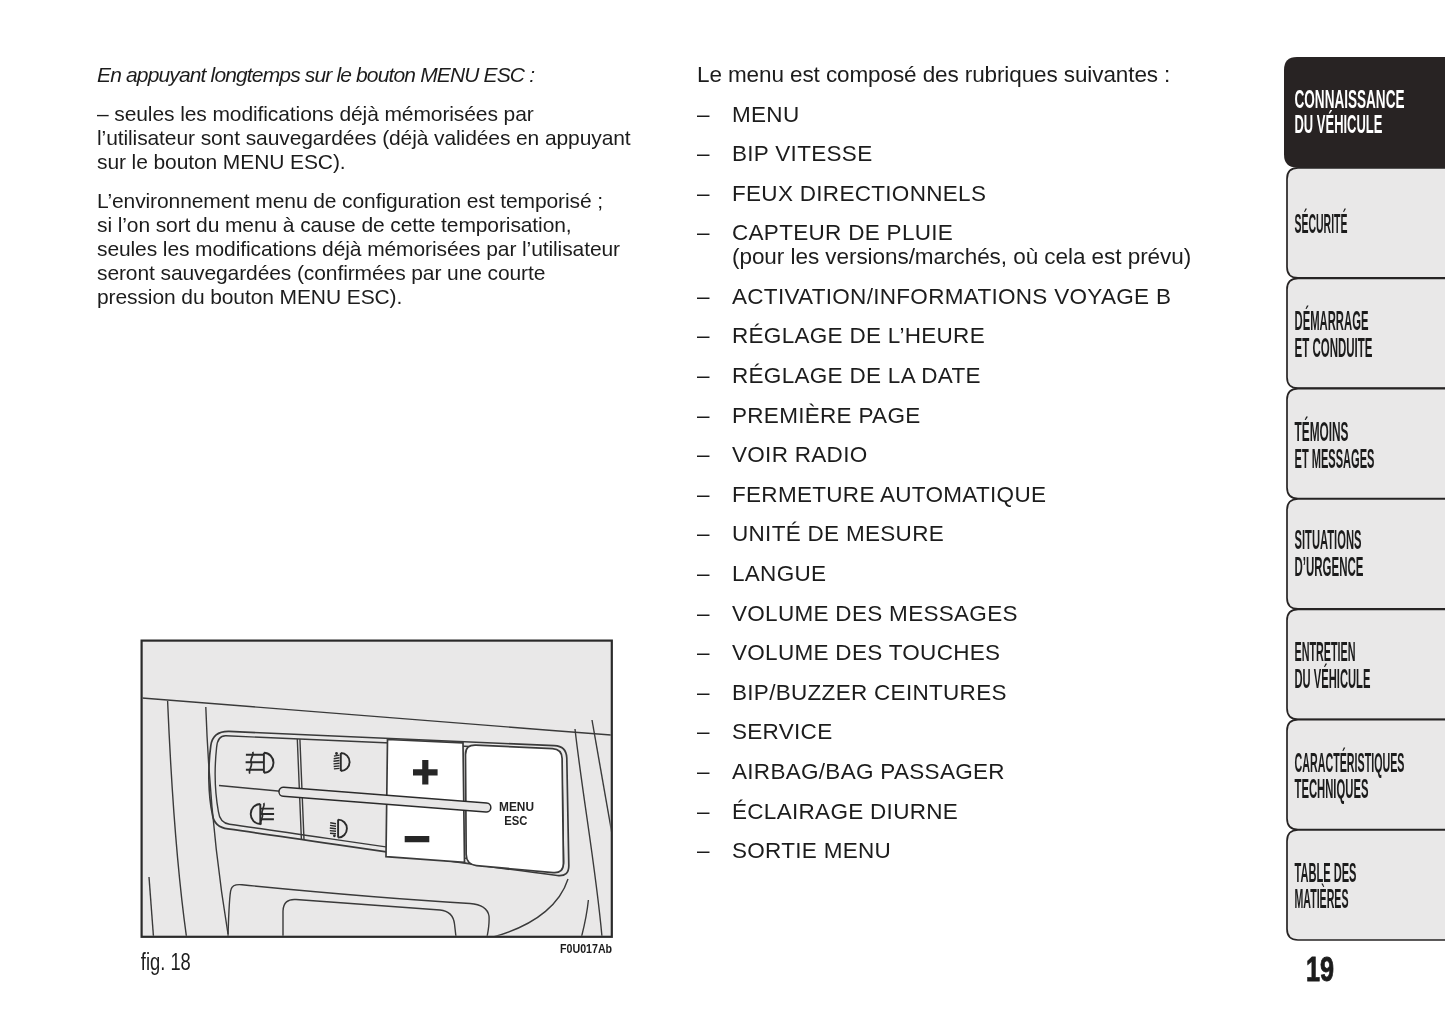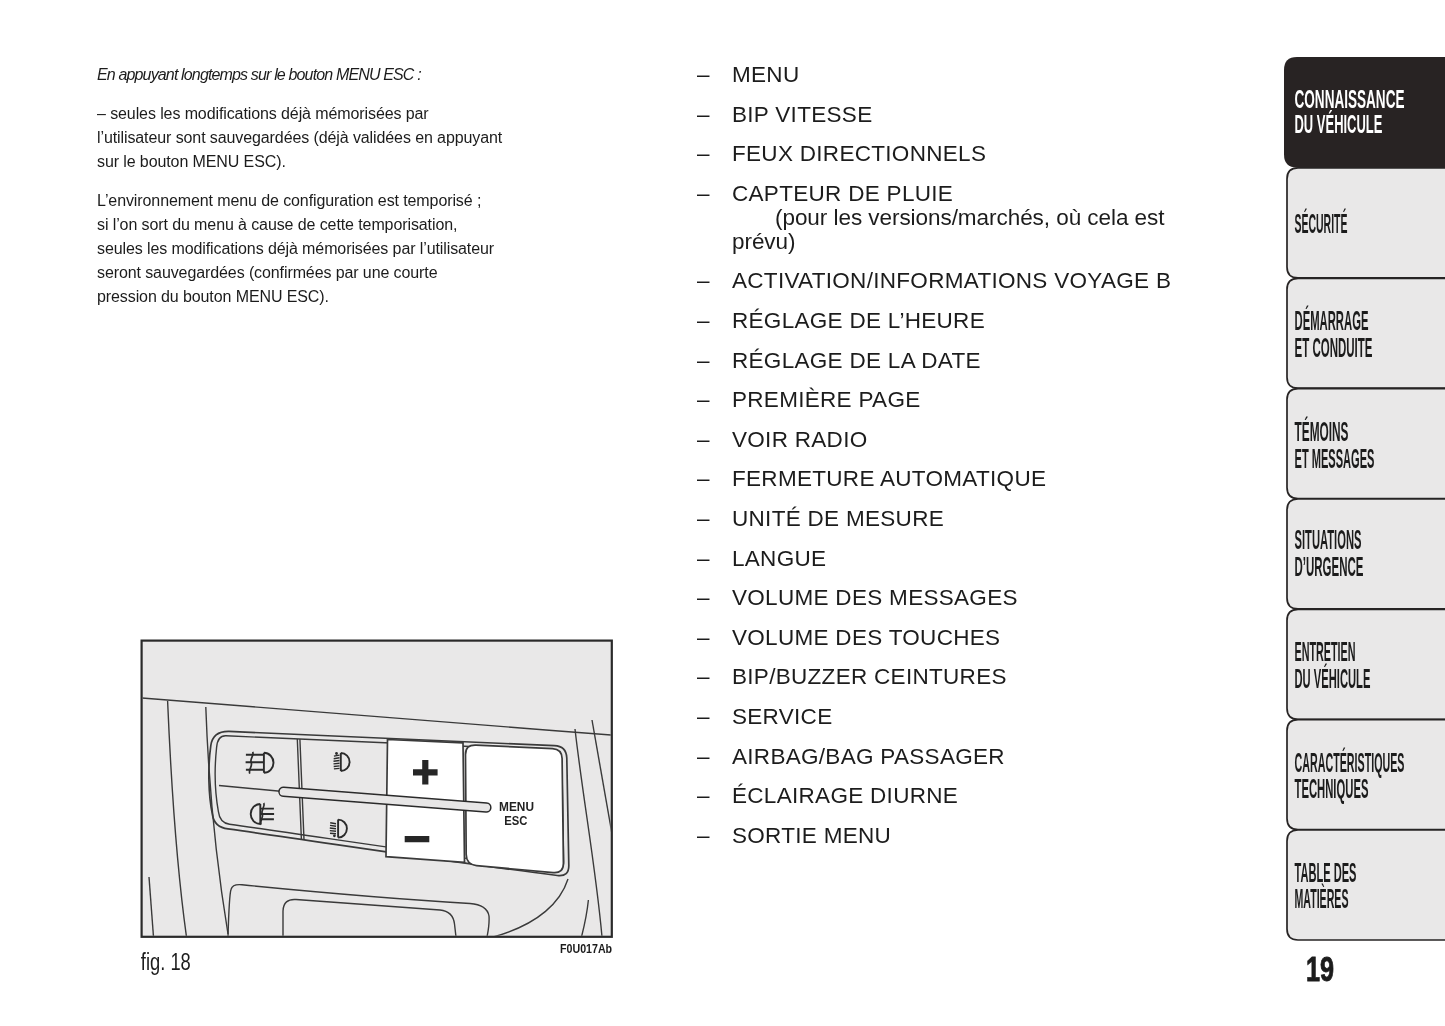--- a/index.html
+++ b/index.html
@@ -1,40 +1,41 @@
 <!DOCTYPE html>
 <html lang="fr"><head>
 <meta charset="utf-8">
 <style>
   html,body{margin:0;padding:0;}
   body{width:1445px;height:1026px;position:relative;background:#fff;
        font-family:"Liberation Sans", sans-serif;color:#1c1c1c;
        overflow:hidden;}
   #leftcol{position:absolute;left:97px;top:63px;width:590px;
-           font-size:16px;line-height:24px;letter-spacing:-0.1px;}
+           font-size:21px;line-height:24px;letter-spacing:-0.1px;}
   #leftcol p{margin:0 0 15px 0;}
   #leftcol p:nth-child(1){letter-spacing:-0.85px;}
   #leftcol p:nth-child(3){margin-bottom:16px;}
   #leftcol p:nth-child(4){margin-bottom:32px;text-align:right;}
   #midcol{position:absolute;left:697px;top:63px;width:520px;
           font-size:22.5px;line-height:24px;letter-spacing:-0.1px;}
   #midcol .hdr{margin:0 0 15.5px 0;}
   .li{position:relative;margin:0 0 15.6px 0;padding-left:35px;letter-spacing:0.3px;}
-  .li .sub{letter-spacing:-0.05px;margin-left:43px;}
+  .li .sub{letter-spacing:-0.05px;}
   .li .d{position:absolute;left:0;top:0;}
 </style>
 </head>
 <body>
 <div id="leftcol">
 <p><i>En appuyant longtemps sur le bouton MENU ESC :</i></p>
 <p>– seules les modifications déjà mémorisées par<br>l’utilisateur sont sauvegardées (déjà validées en appuyant<br>sur le bouton MENU ESC).</p>
 <p>L’environnement menu de configuration est temporisé ;<br>si l’on sort du menu à cause de cette temporisation,<br>seules les modifications déjà mémorisées par l’utilisateur<br>seront sauvegardées (confirmées par une courte<br>pression du bouton MENU ESC).</p>
 </div>
 
 <div id="midcol">
+<p class="hdr">Le menu est composé des rubriques suivantes :</p>
 <div class="li"><span class="d">–</span>MENU</div>
 <div class="li"><span class="d">–</span>BIP VITESSE</div>
 <div class="li"><span class="d">–</span>FEUX DIRECTIONNELS</div>
 <div class="li"><span class="d">–</span>CAPTEUR DE PLUIE<br><span class="sub">(pour les versions/marchés, où cela est prévu)</span></div>
 <div class="li"><span class="d">–</span>ACTIVATION/INFORMATIONS VOYAGE B</div>
 <div class="li"><span class="d">–</span>RÉGLAGE DE L’HEURE</div>
 <div class="li"><span class="d">–</span>RÉGLAGE DE LA DATE</div>
 <div class="li"><span class="d">–</span>PREMIÈRE PAGE</div>
 <div class="li"><span class="d">–</span>VOIR RADIO</div>
 <div class="li"><span class="d">–</span>FERMETURE AUTOMATIQUE</div>

